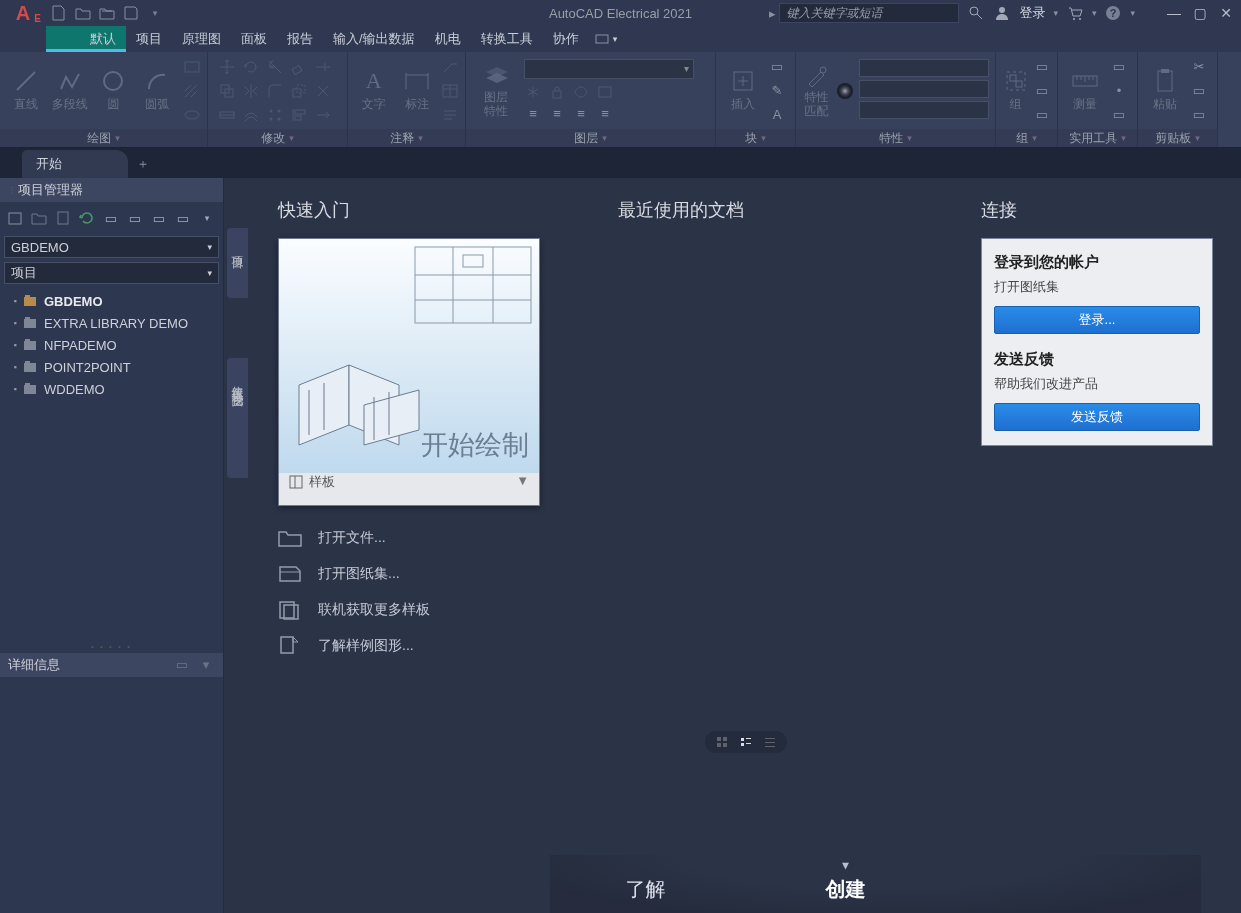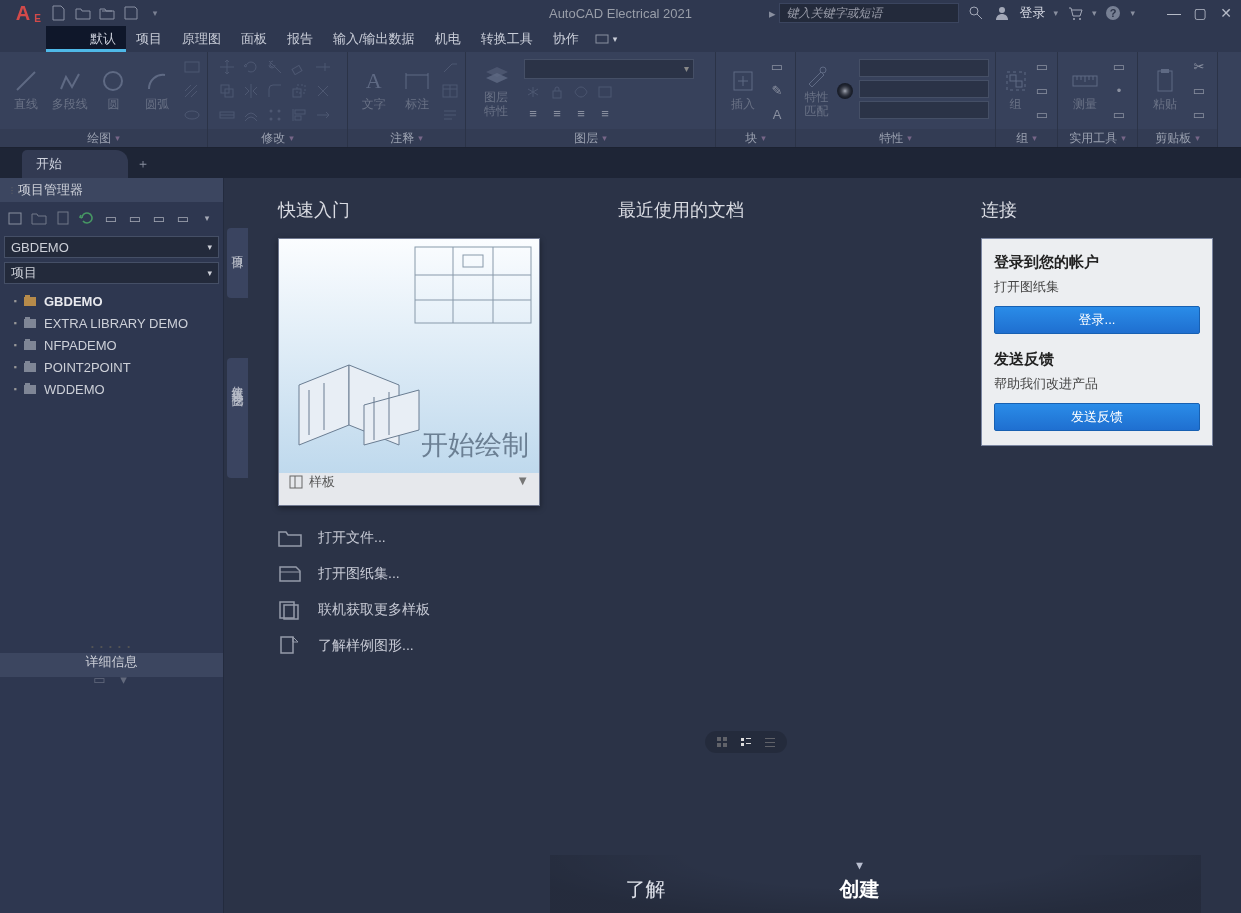--- a/index.html
+++ b/index.html
@@ -18,21 +18,21 @@
 .qat .qat-icon { width:18px; height:18px; opacity:.7; display:flex;align-items:center;justify-content:center;}
 .titlebar-title { position:absolute; left:50%; transform:translateX(-50%); color:#999ea9; font-size:13px;}
 .titlebar-right { position:absolute; right:6px; display:flex; align-items:center; gap:8px;}
 .search-box { width:180px; height:20px; background:#232a3b; border:1px solid #3b455f; color:#9a9daa; font-style:italic; padding:0 6px; font-size:12px; display:flex;align-items:center;}
 .tb-icon { width:18px; height:18px; opacity:.8; display:flex;align-items:center;justify-content:center;}
 .win-btn { width:18px; height:18px; color:#b6bbc7; display:flex;align-items:center;justify-content:center; font-size:14px;}
 
 .menubar { height:26px; display:flex; align-items:center; background:#2f3850;}
 .menubar-spacer{width:46px;}
 .menu-item { padding:0 10px; height:100%; display:flex;align-items:center; color:#c9cdd8; font-size:13px; position:relative;}
-.menu-item.active { background:#0f172a;padding-left:44px; }
+.menu-item.active { background:#0f766e;padding-left:44px; }
 .menu-item.active::after{content:""; position:absolute; bottom:0; left:0; right:0; height:3px; background:#4fb9e8;}
 
 .ribbon { height:96px; display:flex; border-bottom:1px solid #1c2231; background:#37415b;}
 .panel { border-right:1px solid #2b3347; display:flex; flex-direction:column;}
 .panel-body { flex:1; display:flex; align-items:center; padding:2px 6px; gap:4px;}
 .panel-title { height:18px; font-size:12px; color:#9aa0af; display:flex; align-items:center; justify-content:center; gap:4px; background:#333c54;}
 .pt-arrow::after{content:"▾"; font-size:9px; color:#768;}
 .big-btn { width:42px; display:flex; flex-direction:column; align-items:center; color:#6a7286; font-size:12px; gap:2px;}
 .big-btn .ico{ width:26px;height:26px; display:flex;align-items:center;justify-content:center;}
 .mini-grid{ display:grid; grid-template-columns:repeat(4,20px); grid-template-rows:repeat(2,18px); gap:4px 6px; margin-left:4px;}
@@ -54,21 +54,21 @@
 .pm-handle{ width:6px; color:#666; font-size:8px; letter-spacing:-1px; margin-right:4px;}
 .pm-toolbar{ height:32px; display:flex; align-items:center; padding:0 6px; gap:6px;}
 .pm-toolbar .tbi{width:18px;height:18px;opacity:.75; display:flex;align-items:center;justify-content:center;}
 .pm-combo{ height:22px; background:#232a3b; border:1px solid #454f66; margin:2px 4px; display:flex;align-items:center; justify-content:space-between; padding:0 6px; font-size:13px;}
 .pm-tree{ flex:0 0 auto; padding:4px 0 4px 10px;}
 .tree-item{ display:flex; align-items:center; height:22px; gap:4px; font-size:13px;}
 .tree-item .exp{ width:10px; text-align:center; color:#999; font-size:9px;}
 .tree-item .fold{ width:16px; height:14px; display:flex;align-items:center;}
 .tree-item.bold{ font-weight:bold; color:#e8e9ee;}
 .pm-grip{ height:12px; display:flex; justify-content:center; align-items:center; color:#555; font-size:8px; letter-spacing:2px;}
-.pm-details-hdr{ height:24px; background:#3c4660; display:flex;align-items:center; justify-content:space-between; padding:0 8px; font-size:13px;flex-direction:column;}
+.pm-details-hdr{ height:24px; background:#3c4660; display:flex;align-items:center; justify-content:space-between; padding:0 8px; font-size:13px;}
 .pm-details-body{ flex:1;}
 
 .side-tabs{ width:26px; display:flex; flex-direction:column; align-items:center; background:transparent;}
 .side-tab{ writing-mode:vertical-rl; text-orientation:upright; background:#3a4460; padding:18px 2px; margin-top:6px; border-radius:4px 0 0 4px; font-size:12px; color:#b9bdc8; letter-spacing:2px;}
 
 .start{ flex:1; background:#2b3347; position:relative; padding:20px 28px;}
 .columns{ display:flex; gap:60px;}
 .col-h{ font-size:18px; color:#d9dbe2; margin-bottom:16px;}
 .card{ width:262px; background:#fff; border:1px solid #6f7890; box-shadow:0 2px 6px rgba(0,0,0,.4);}
 .card-img{ height:234px; background:linear-gradient(#fbfdff,#bfd9ed); position:relative; display:flex; align-items:flex-end; justify-content:flex-end; padding:10px;}
@@ -89,21 +89,21 @@
 .blue-btn{ width:100%; height:28px; background:linear-gradient(#2a8ce8,#1f6fd0); border:1px solid #1760b2; color:#fff; display:flex;align-items:center;justify-content:center; font-size:13px; border-radius:2px; margin-bottom:16px;}
 .blue-btn:last-child{margin-bottom:0;}
 
 .view-toggles{ position:absolute; left:50%; transform:translateX(-50%); bottom:160px; display:flex; gap:10px; background:rgba(0,0,0,.15); padding:4px 10px; border-radius:12px;}
 .view-toggles .vt{ width:14px;height:14px; opacity:.6; display:flex;align-items:center;justify-content:center;}
 .view-toggles .vt.active{opacity:1;}
 
 .bottom-nav{ position:absolute; left:0; right:0; bottom:0; height:72px; pointer-events:none;}
 .bottom-curve{ position:absolute; bottom:0; left:300px; right:40px; height:58px; background:radial-gradient(ellipse at center top, rgba(70,80,110,.0) 40%, rgba(0,0,0,.15) 80%);}
 .bnav{ position:absolute; bottom:10px; left:50%; transform:translateX(-50%); display:flex; gap:160px;}
-.bnav-item{ font-size:20px; color:#dfe2ea; position:relative;margin-left:14px;}
+.bnav-item{ font-size:20px; color:#dfe2ea; position:relative;}
 .bnav-item.active{ font-weight:bold; color:#fff;}
 .bnav-item.active::before{ content:"▾"; position:absolute; top:-18px; left:50%; transform:translateX(-50%); color:#b9bfd0; font-size:12px;}
 .watermark{ position:absolute; right:18px; bottom:14px; font-size:26px; color:rgba(255,255,255,.7); font-weight:bold; font-style:italic; display:flex; align-items:center; gap:6px;}
 .watermark .wm-icon{ width:30px;height:30px;}
 svg{display:block;}
 </style>
 </head>
 <body>
 
 <div class="titlebar">

